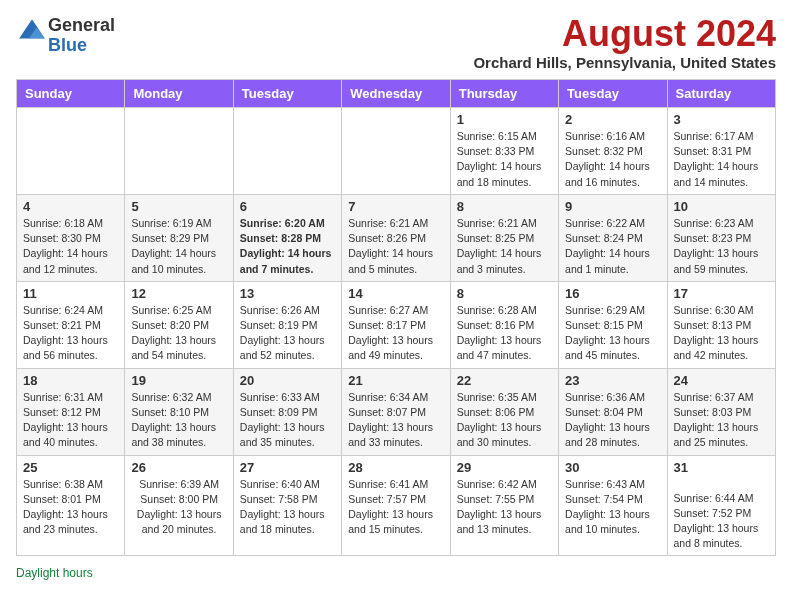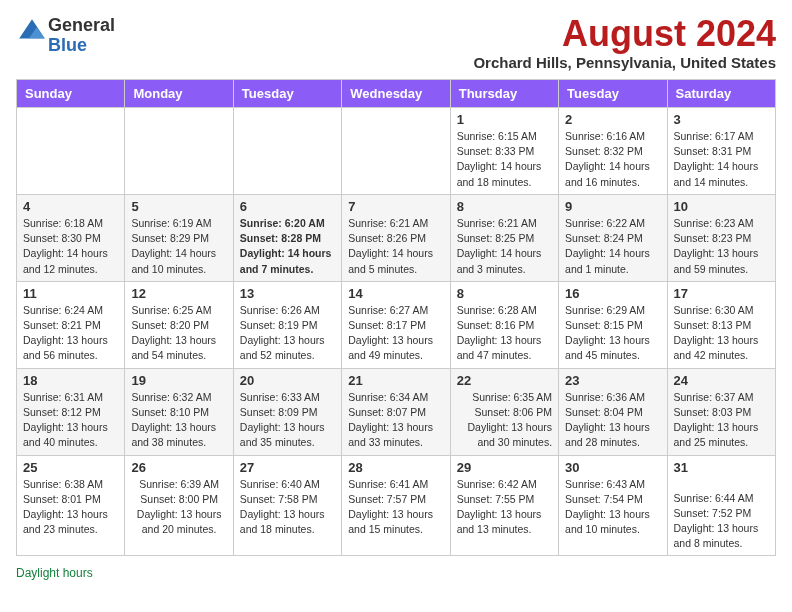--- a/index.html
+++ b/index.html
@@ -278,21 +278,21 @@
         </td>
         <td>
           <span class="day-number">21</span>
           <div class="day-info" style="white-space: pre-line;">Sunrise: 6:34 AM
 Sunset: 8:07 PM
 Daylight: 13 hours
 and 33 minutes.</div>
         </td>
         <td>
           <span class="day-number">22</span>
-          <div class="day-info" style="white-space: pre-line; text-align: right;">Sunrise: 6:35 AM
+          <div class="day-info" style="white-space: pre-line;">Sunrise: 6:35 AM
 Sunset: 8:06 PM
 Daylight: 13 hours
 and 30 minutes.</div>
         </td>
         <td>
           <span class="day-number">23</span>
           <div class="day-info" style="white-space: pre-line;">Sunrise: 6:36 AM
 Sunset: 8:04 PM
 Daylight: 13 hours
 and 28 minutes.</div>

